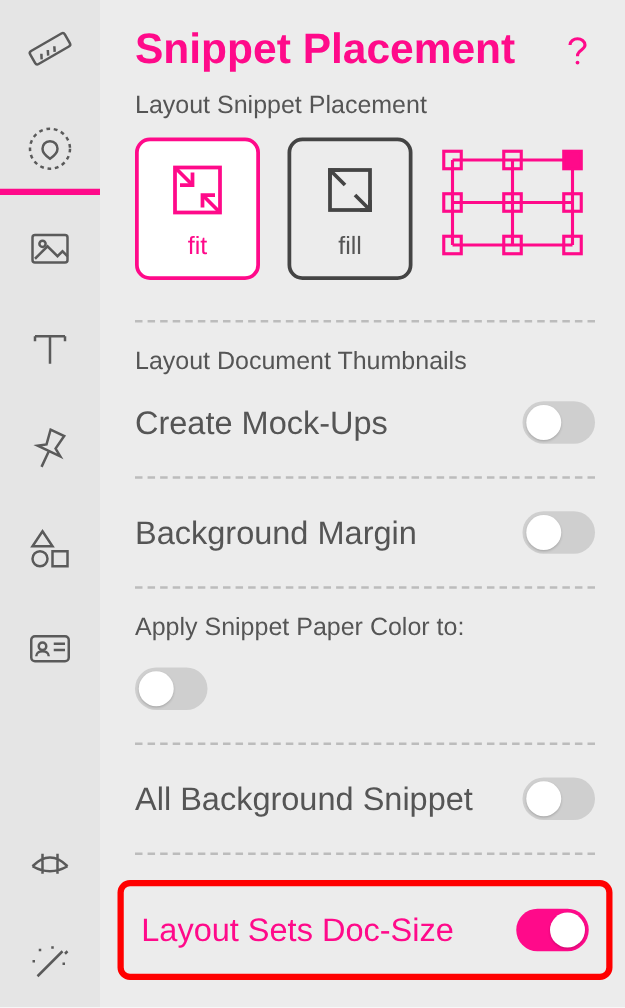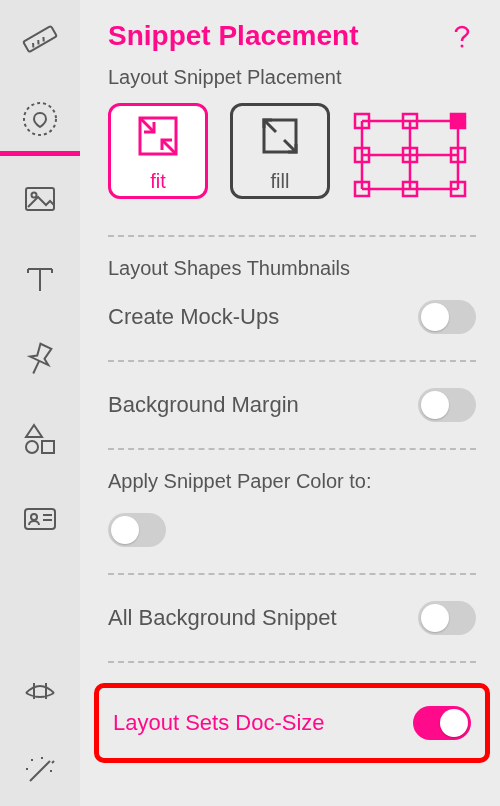--- a/index.html
+++ b/index.html
@@ -42,39 +42,39 @@
     flex-direction: column;
     gap: 14px;
   }
   .panel-header {
     display: flex;
     align-items: center;
     justify-content: space-between;
   }
   .panel-title {
     color: #ff0a8a;
-    font-size: 28px;
+    font-size: 34px;
     font-weight: 600;
   }
   .help-icon { width: 28px; height: 28px; }
   .help-icon svg { stroke: #ff0a8a; stroke-width: 2.5; fill: none; }
   .section-label {
     color: #555;
     font-size: 20px;
     font-weight: 400;
   }
   .placement-row {
     display: flex;
     gap: 22px;
     align-items: flex-start;
     padding-bottom: 12px;
   }
   .place-tile {
     width: 100px;
-    height: 96px;
+    height: 114px;
     border-radius: 12px;
     display: flex;
     flex-direction: column;
     align-items: center;
     justify-content: center;
     gap: 8px;
     cursor: pointer;
     background: transparent;
   }
   .place-tile.selected { background: #fff; border: 3px solid #ff0a8a; }
@@ -88,21 +88,21 @@
     border: none;
     border-top: 2px dashed #bcbcbc;
     margin: 6px 0;
   }
   .row {
     display: flex;
     align-items: center;
     justify-content: space-between;
     padding: 6px 0;
   }
-  .row .label { color: #555; font-size: 22px; }
+  .row .label { color: #555; font-size: 26px; }
   .toggle {
     width: 58px; height: 34px; border-radius: 17px; background: #cfcfcf; position: relative; cursor: pointer;
   }
   .toggle .knob {
     width: 28px; height: 28px; border-radius: 50%; background: #fff; position: absolute; top: 3px; left: 3px;
     box-shadow: 0 1px 2px rgba(0,0,0,0.2);
     transition: left .1s;
   }
   .toggle.on { background: #ff0a8a; }
   .toggle.on .knob { left: 27px; }
@@ -233,21 +233,21 @@
             <rect x="3" y="73" width="14" height="14"></rect>
             <rect x="51" y="73" width="14" height="14"></rect>
             <rect x="99" y="73" width="14" height="14"></rect>
           </g>
         </svg>
       </div>
     </div>
 
     <hr class="divider">
 
-    <div class="section-label">Layout Shapes Thumbnails</div>
+    <div class="section-label">Layout Document Thumbnails</div>
 
     <div class="row">
       <span class="label">Create Mock-Ups</span>
       <div class="toggle">
           <div class="knob"></div>
         </div>
     </div>
 
     <hr class="divider">
 

